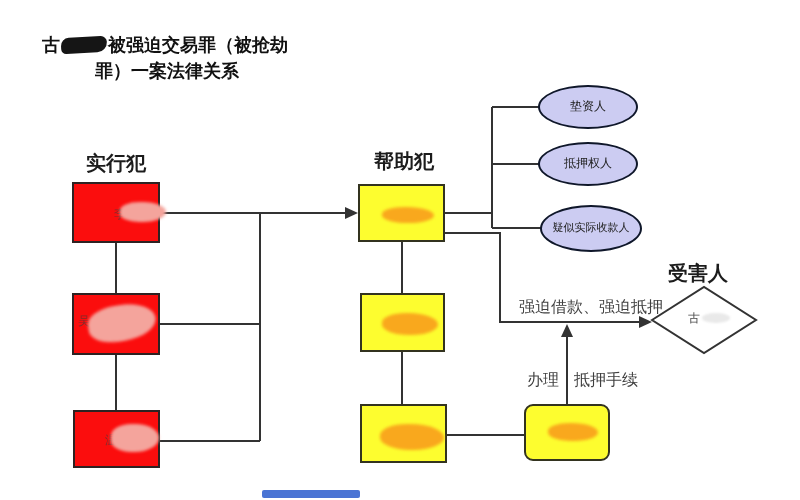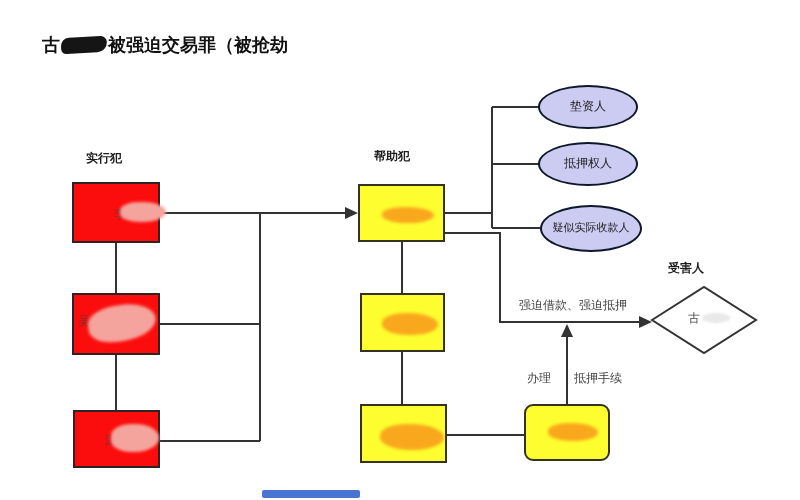--- a/index.html
+++ b/index.html
@@ -11,22 +11,22 @@
   .node{position:absolute;z-index:2;box-sizing:border-box;}
   .node-red{background:#fb0d0d;border:2px solid #2e2222;}
   .node-yellow{background:#fdfd2f;border:2px solid #33331f;}
   .node-yellow.rounded{border-radius:9px;}
   .ellipse{
     background:#ccccf2;border:2px solid #0f172a;border-radius:50%;
     display:flex;align-items:center;justify-content:center;text-align:center;
     font-size:12px;color:#222;line-height:1.15;
   }
   .ellipse.small-text{font-size:11px;padding:2px 8px;}
-  .grp-label{position:absolute;z-index:3;font-weight:bold;font-size:12px;color:#1c1c1c;}
-  .edge-label{position:absolute;z-index:3;font-size:12px;color:#3f3f3f;white-space:nowrap;}
+  .grp-label{position:absolute;z-index:3;font-weight:bold;font-size:20px;color:#1c1c1c;}
+  .edge-label{position:absolute;z-index:3;font-size:16px;color:#3f3f3f;white-space:nowrap;}
   .title{
     position:absolute;left:42px;top:32px;z-index:3;font-weight:bold;
     font-size:18px;line-height:26px;color:#111;
   }
   .title .line2{padding-left:53px;}
   .scribble{
     display:inline-block;width:46px;height:16px;background:#151515;
     border-radius:8px 6px 10px 5px;transform:rotate(-3deg);vertical-align:-2px;margin:0 1px;
   }
   .blob{position:absolute;filter:blur(1.5px);z-index:2;}
@@ -74,20 +74,21 @@
 
     <polygon points="358,213 345,207 345,219" fill="#333"></polygon>
     <polygon points="652,322 639,316 639,328" fill="#333"></polygon>
     <polygon points="567,324 561,337 573,337" fill="#333"></polygon>
 
     <polygon points="652,320 704,287 756,320 704,353" fill="#ffffff" stroke="#333" stroke-width="2"></polygon>
   </svg>
 
   <div class="title">
     <div><span>古</span><span class="scribble"></span><span>被强迫交易罪（被抢劫</span></div>
+    <div class="line2">罪）一案法律关系</div>
   </div>
 
   <div class="grp-label" style="left:86px;top:150px;">实行犯</div>
   <div class="grp-label" style="left:374px;top:148px;text-align:right;">帮助犯</div>
   <div class="grp-label" style="left:668px;top:260px;">受害人</div>
 
   <div class="node node-red" style="left:72px;top:182px;width:88px;height:61px;">
     <span class="name-char" style="left:40px;top:22px;">李</span>
     <span class="blob blob-pink" style="left:46px;top:18px;width:46px;height:20px;"></span>
   </div>

